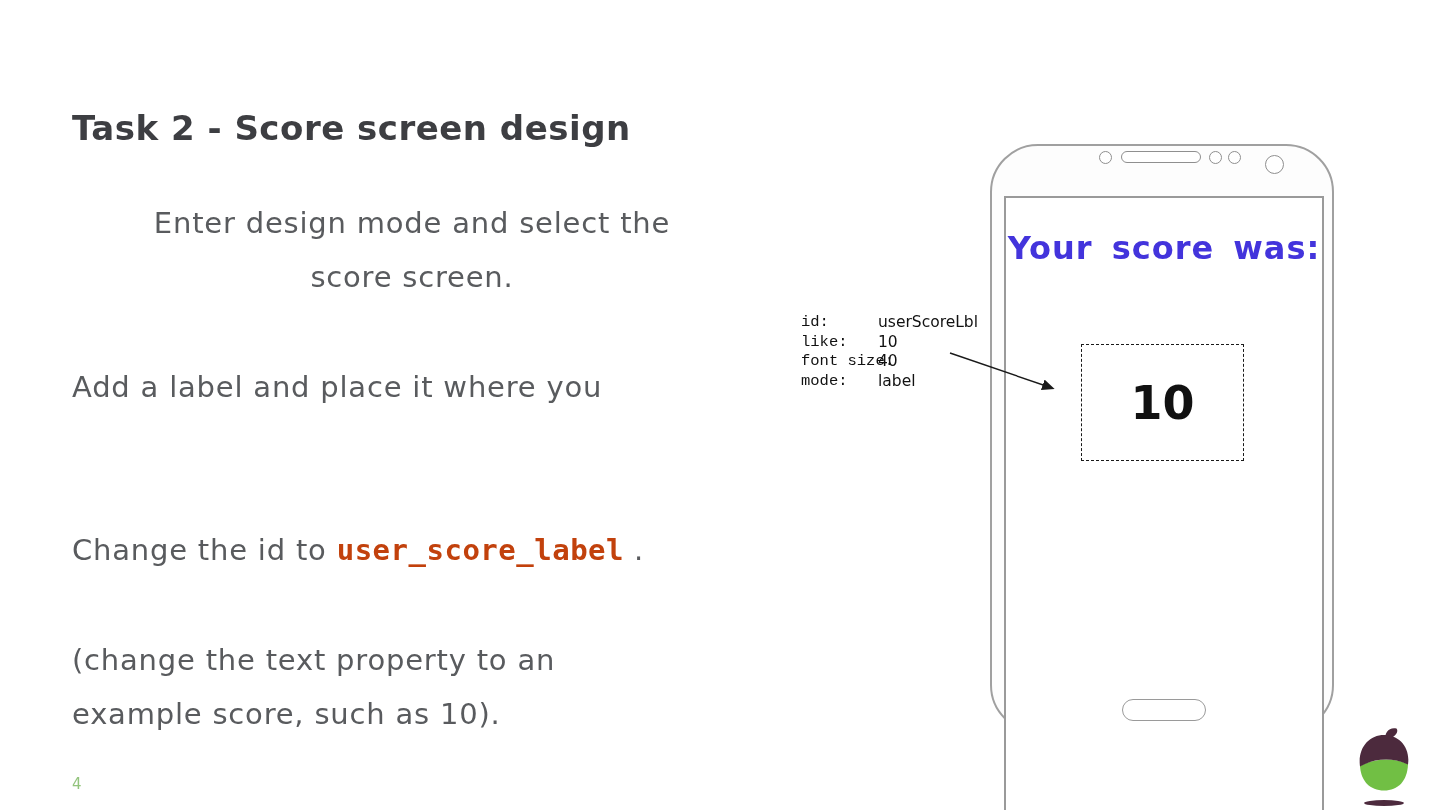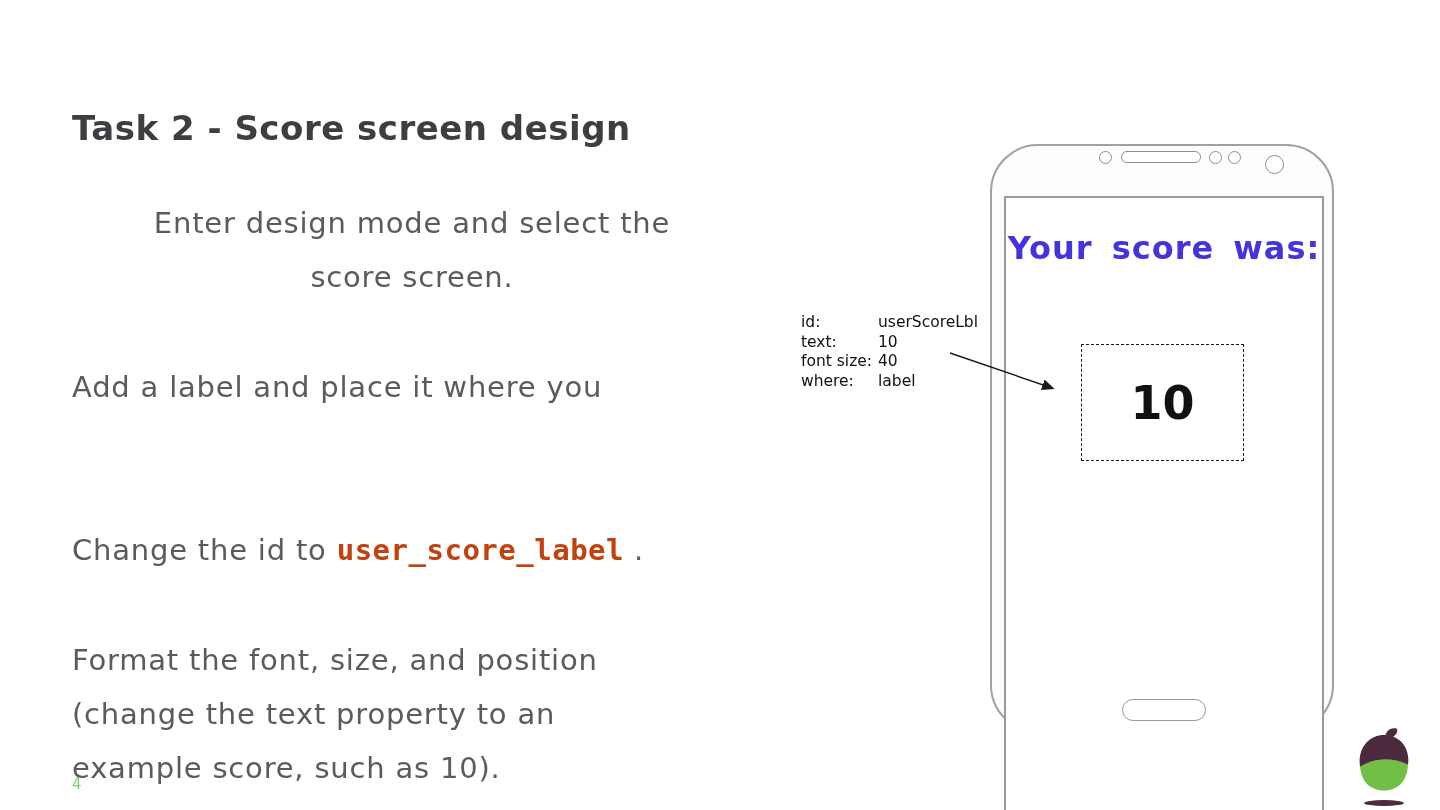--- a/index.html
+++ b/index.html
@@ -135,21 +135,21 @@
     position: absolute;
     left: 801px;
     top: 287px;
     z-index: 3;
     font-size: 15.5px;
     line-height: 19.5px;
     color: #111111;
     white-space: nowrap;
   }
   .annotation-row { display: flex; }
-  .annotation-label { width: 77px; }
+  .annotation-label { width: 77px; font-family: Liberation Mono, monospace; }
   .annotation-value { }
 
   .arrow-layer {
     position: absolute;
     left: 940px; top: 318px;
     width: 130px; height: 58px;
     z-index: 3;
     overflow: visible;
   }
 
@@ -177,21 +177,20 @@
 
   <div class="para para-2">
     <div>Add a label and place it where you</div>
   </div>
 
   <div class="para para-3">
     <span>Change the id to </span><span class="code-inline">user_score_label</span><span class="code-suffix"> .</span>
   </div>
 
   <div class="para para-4">
-    <div>Format the font, size, and position</div>
     <div>(change the text property to an</div>
     <div>example score, such as 10).</div>
   </div>
 
   <div class="page-number">4</div>
 
   <div class="phone-body">
     <span class="sensor-dot dot-1"></span>
     <span class="speaker-slot"></span>
     <span class="sensor-dot dot-2"></span>
@@ -207,29 +206,29 @@
 
     <span class="home-button"></span>
   </div>
 
   <div class="annotation">
     <div class="annotation-row">
       <span class="annotation-label">id:</span>
       <span class="annotation-value">userScoreLbl</span>
     </div>
     <div class="annotation-row">
-      <span class="annotation-label">text:</span>
+      <span class="annotation-label">like:</span>
       <span class="annotation-value">10</span>
     </div>
     <div class="annotation-row">
       <span class="annotation-label">font size:</span>
       <span class="annotation-value">40</span>
     </div>
     <div class="annotation-row">
-      <span class="annotation-label">where:</span>
+      <span class="annotation-label">mode:</span>
       <span class="annotation-value">label</span>
     </div>
   </div>
 
   <svg class="arrow-layer" viewBox="0 0 130 58">
     <defs>
       <marker id="arrowhead" markerWidth="9" markerHeight="8" refX="7" refY="4" orient="auto">
         <path d="M0,0 L9,4 L0,8 Z" fill="#1a1a1a"></path>
       </marker>
     </defs>

